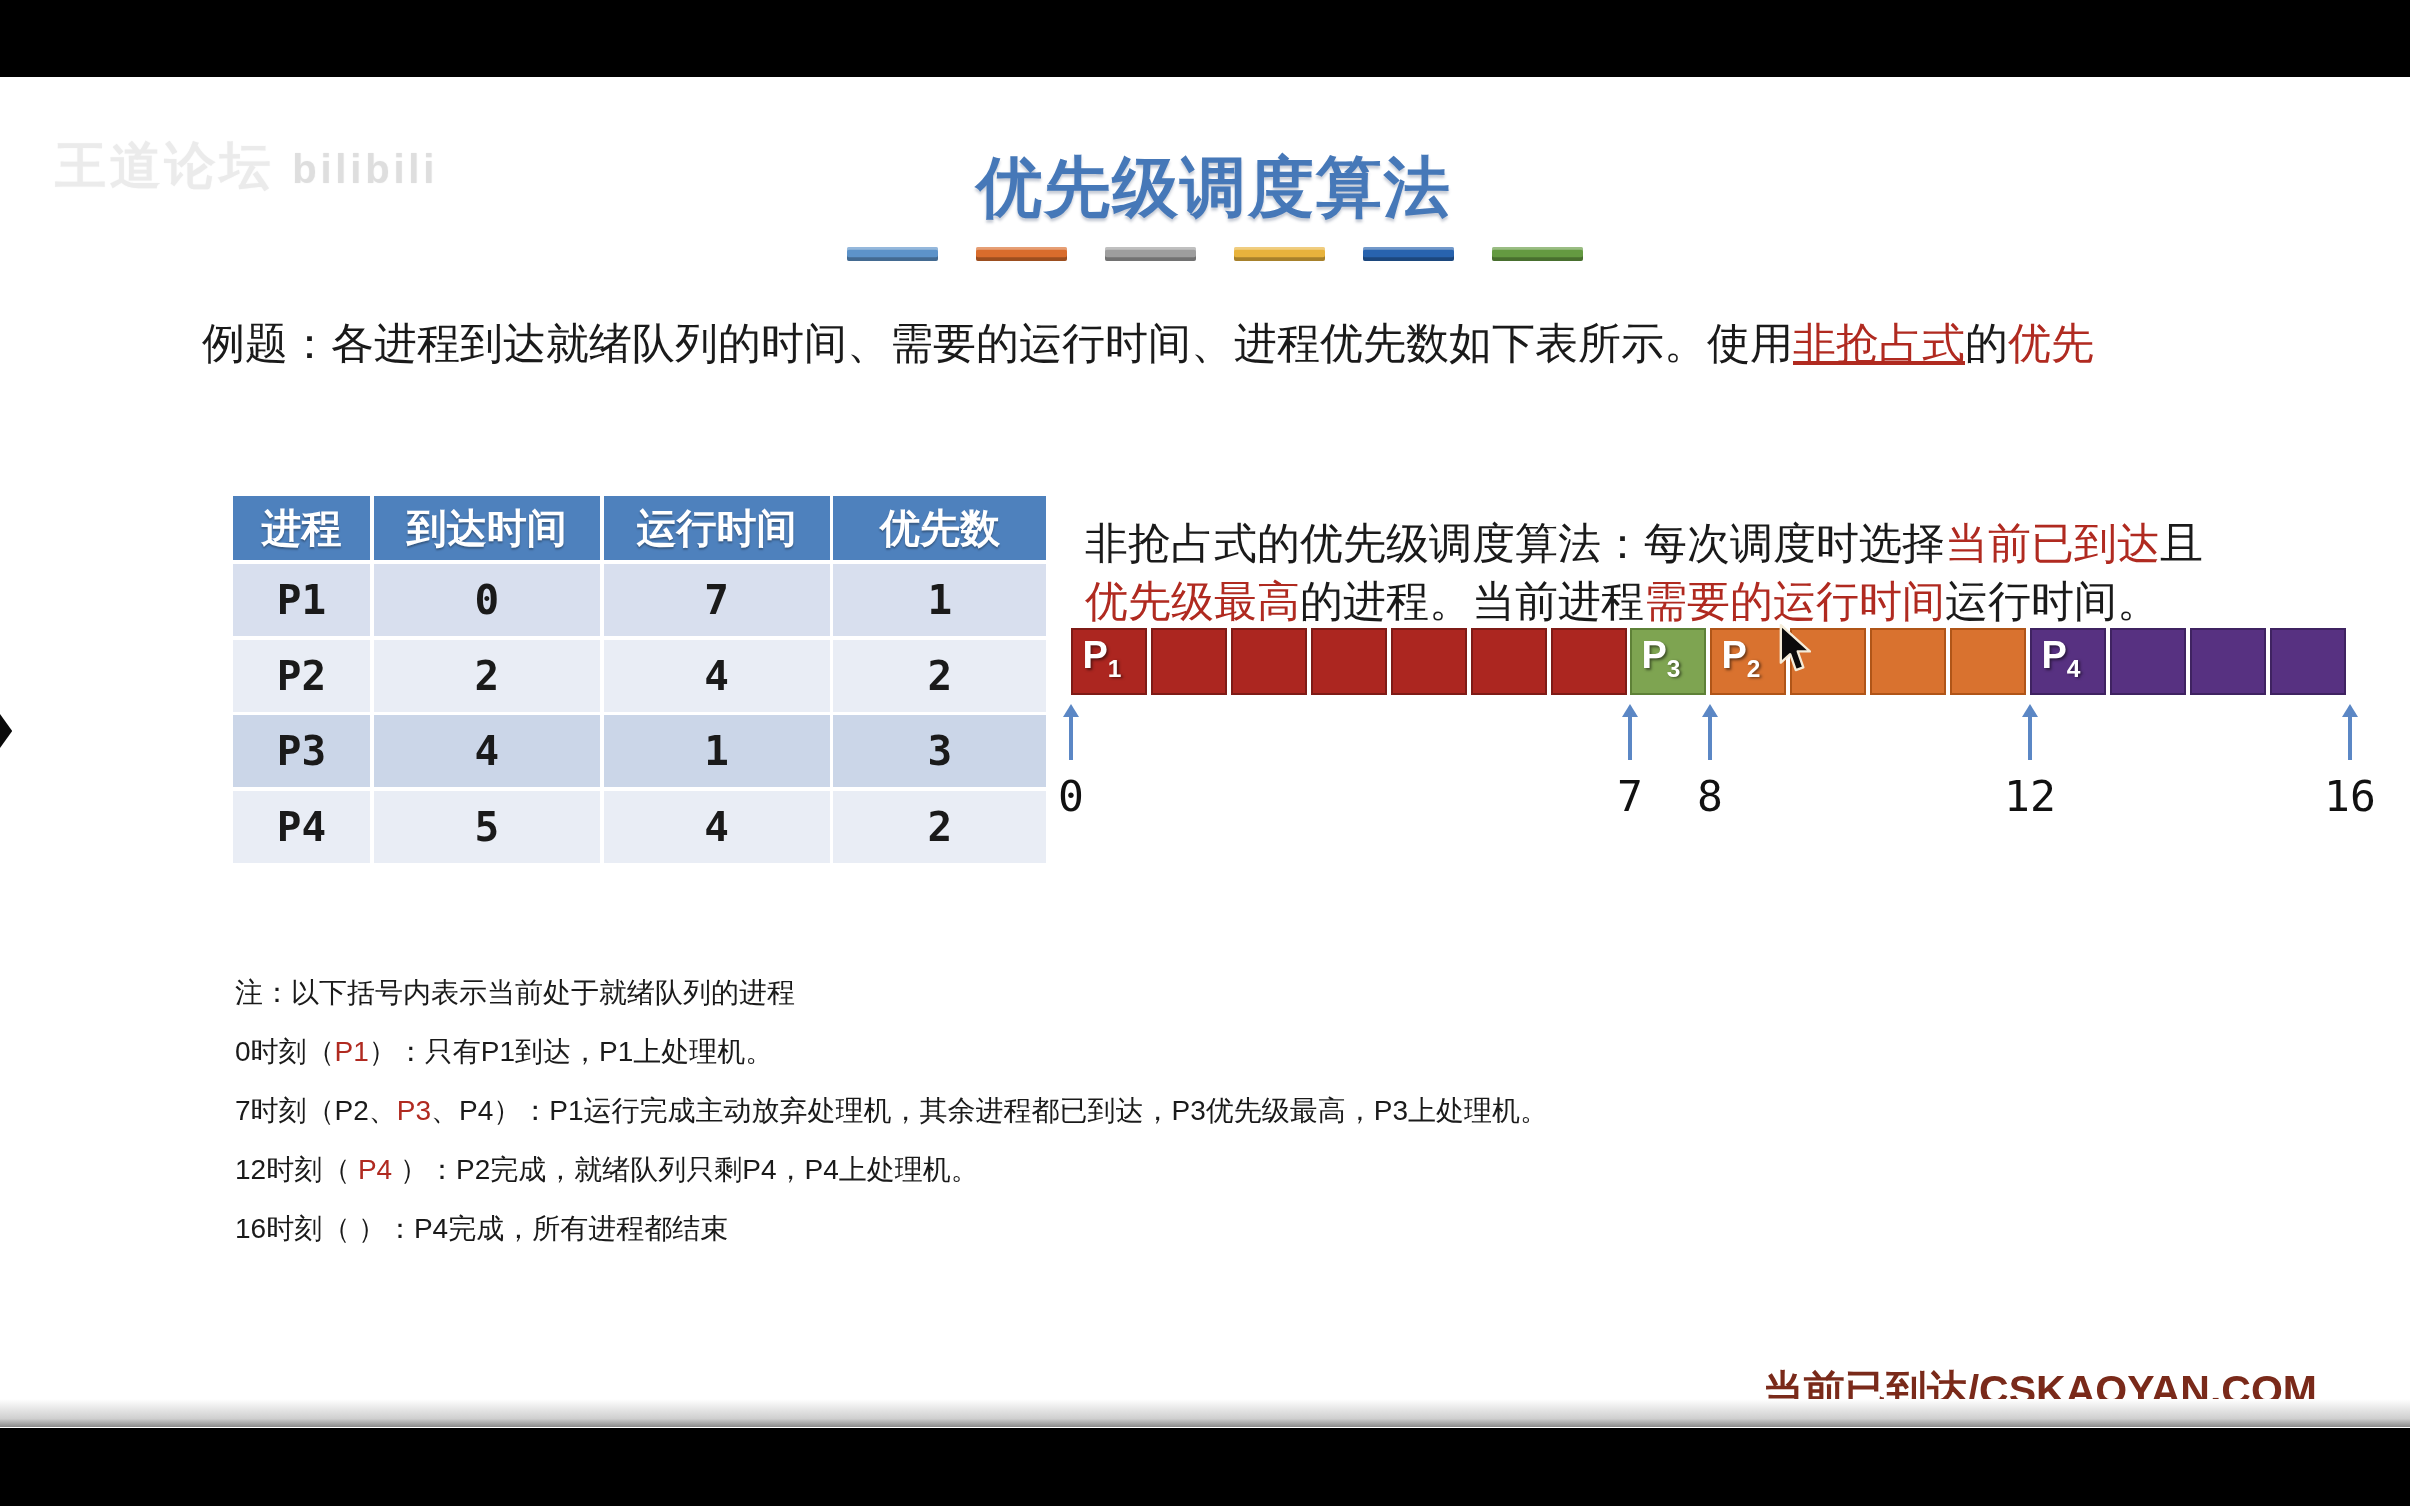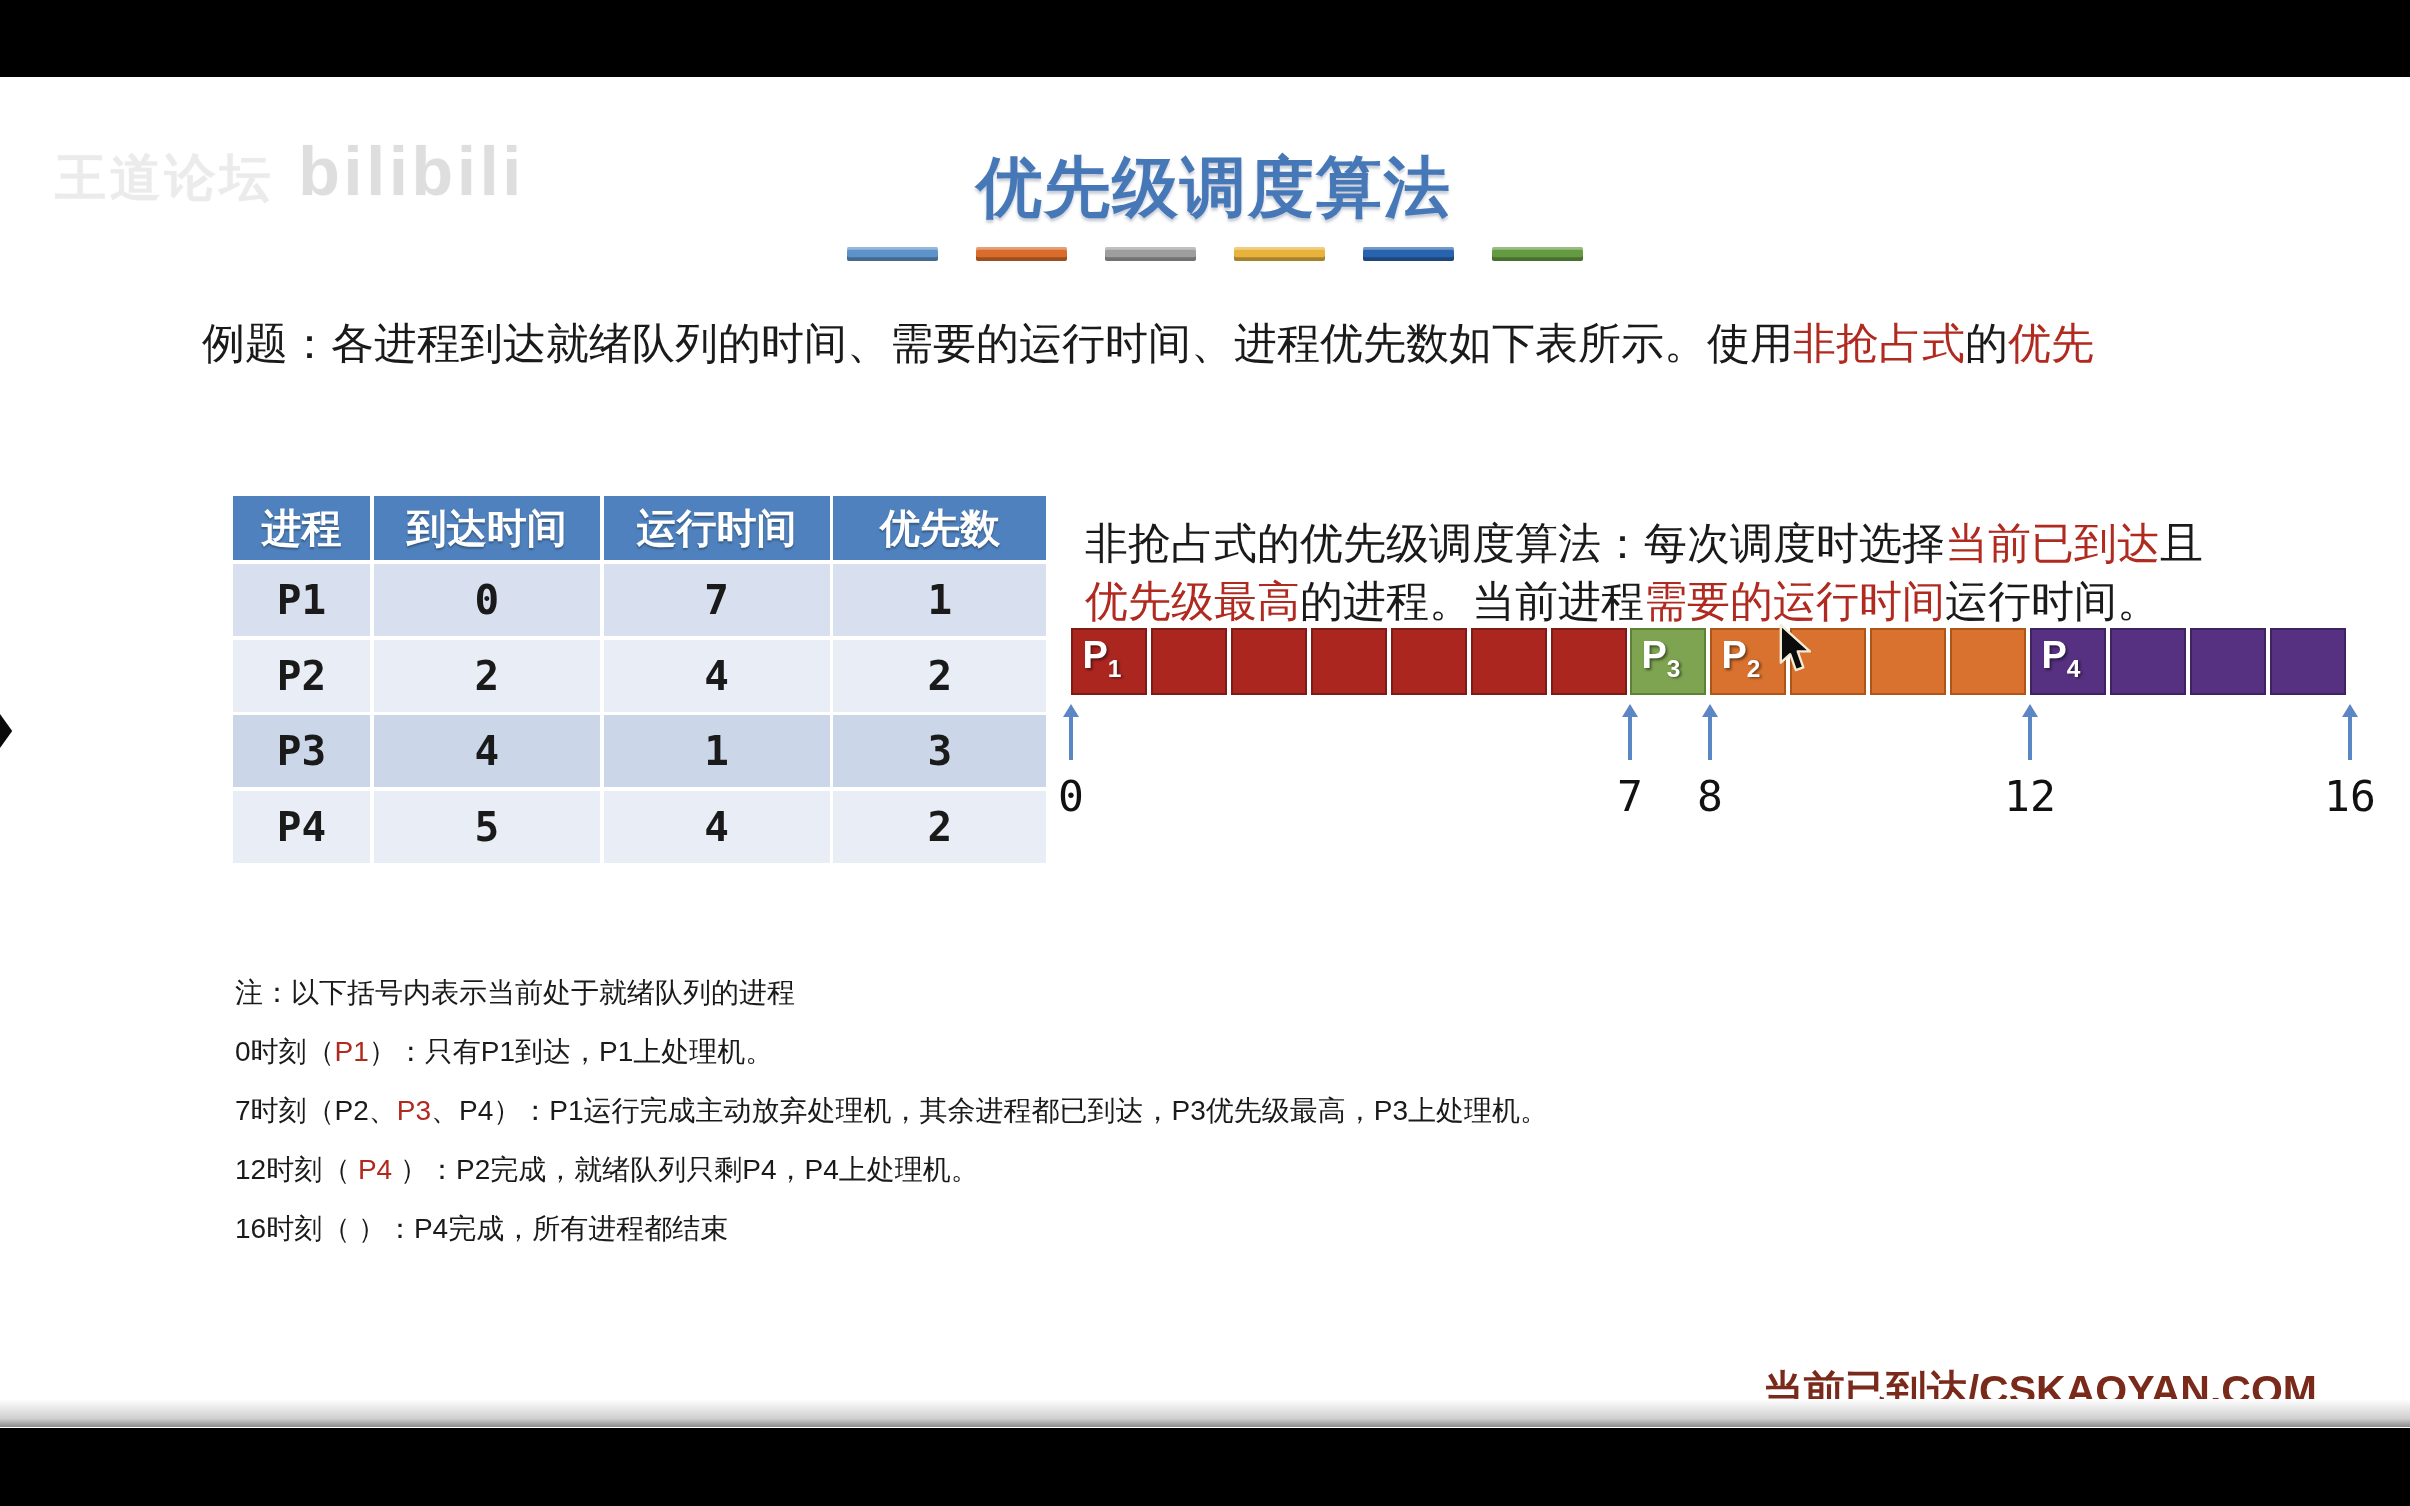--- a/index.html
+++ b/index.html
@@ -5,21 +5,21 @@
   html,body{margin:0;padding:0;background:#000;}
   .stage{position:relative;width:2411px;height:1507px;background:#ffffff;overflow:hidden;
          font-family:"Liberation Sans", sans-serif; color:#1a1a1a;}
   .bar-top{position:absolute;left:0;top:0;width:2411px;height:77px;background:#000;}
   .bar-bottom{position:absolute;left:0;top:1428px;width:2411px;height:79px;background:#000;}
   .fade-strip{position:absolute;left:0;top:1399px;width:2411px;height:28px;
               background:linear-gradient(180deg,#ffffff 0%,#cfcfcf 70%,#8a8a8a 100%);}
 
   .wm-tl{position:absolute;left:55px;top:132px;font-size:51px;letter-spacing:3.8px;user-select:none;}
   .wm-brand{color:#ebebeb;text-shadow:0 0 1.9px #f7f7f7;font-weight:bold;}
-  .wm-platform{color:#dedede;font-weight:bold;font-size:68px;margin-left:24px;text-shadow:0 0 1.9px #f2f2f2;}
+  .wm-platform{color:#dedede;font-weight:bold;font-size:40px;margin-left:18px;text-shadow:0 0 1.9px #f2f2f2;}
 
   .slide-title{position:absolute;left:847px;top:143px;width:734px;margin:0;text-align:center;
                font-size:66px;font-weight:bold;color:#4678B8;letter-spacing:1.9px;
                text-shadow:0 2.8px 2.8px rgba(30,50,90,0.25);}
   .dividers{position:absolute;left:847px;top:247px;width:737px;display:flex;gap:38px;}
   .dbar{width:91px;height:14px;border-radius:1.9px;
         box-shadow:inset 0 2.8px 0 rgba(255,255,255,0.35), inset 0 -3.8px 0 rgba(0,0,0,0.28);}
 
   .problem{position:absolute;left:202px;top:315px;width:2109px;font-size:43px;line-height:56px;}
   .explain{position:absolute;left:1085px;top:471px;width:1262px;font-size:43px;line-height:58px;margin-top:43px;}
@@ -68,21 +68,21 @@
   <div class="dividers">
       <span class="dbar" style="background: rgb(93, 147, 201);"></span>
       <span class="dbar" style="background: rgb(217, 108, 44);"></span>
       <span class="dbar" style="background: rgb(158, 158, 158);"></span>
       <span class="dbar" style="background: rgb(232, 179, 60);"></span>
       <span class="dbar" style="background: rgb(40, 99, 174);"></span>
       <span class="dbar" style="background: rgb(100, 154, 65);"></span>
     </div>
 
   <div class="problem">
-    <div class="rich"><span>例题：各进程到达就绪队列的时间、需要的运行时间、进程优先数如下表所示。使用</span><span style="color: rgb(176, 42, 32);">非抢占式</span><span>的</span><span style="color: rgb(176, 42, 32);">优先</span></div>
+    <div class="rich"><span>例题：各进程到达就绪队列的时间、需要的运行时间、进程优先数如下表所示。使用</span><span style="color: rgb(176, 42, 32); text-decoration: underline;">非抢占式</span><span>的</span><span style="color: rgb(176, 42, 32);">优先</span></div>
   </div>
 
   <div class="ptable">
     <div class="hc">进程</div>
     <div class="hc">到达时间</div>
     <div class="hc">运行时间</div>
     <div class="hc">优先数</div>
 
     <div class="dc bg1">P1</div>
     <div class="dc bg1">0</div>

